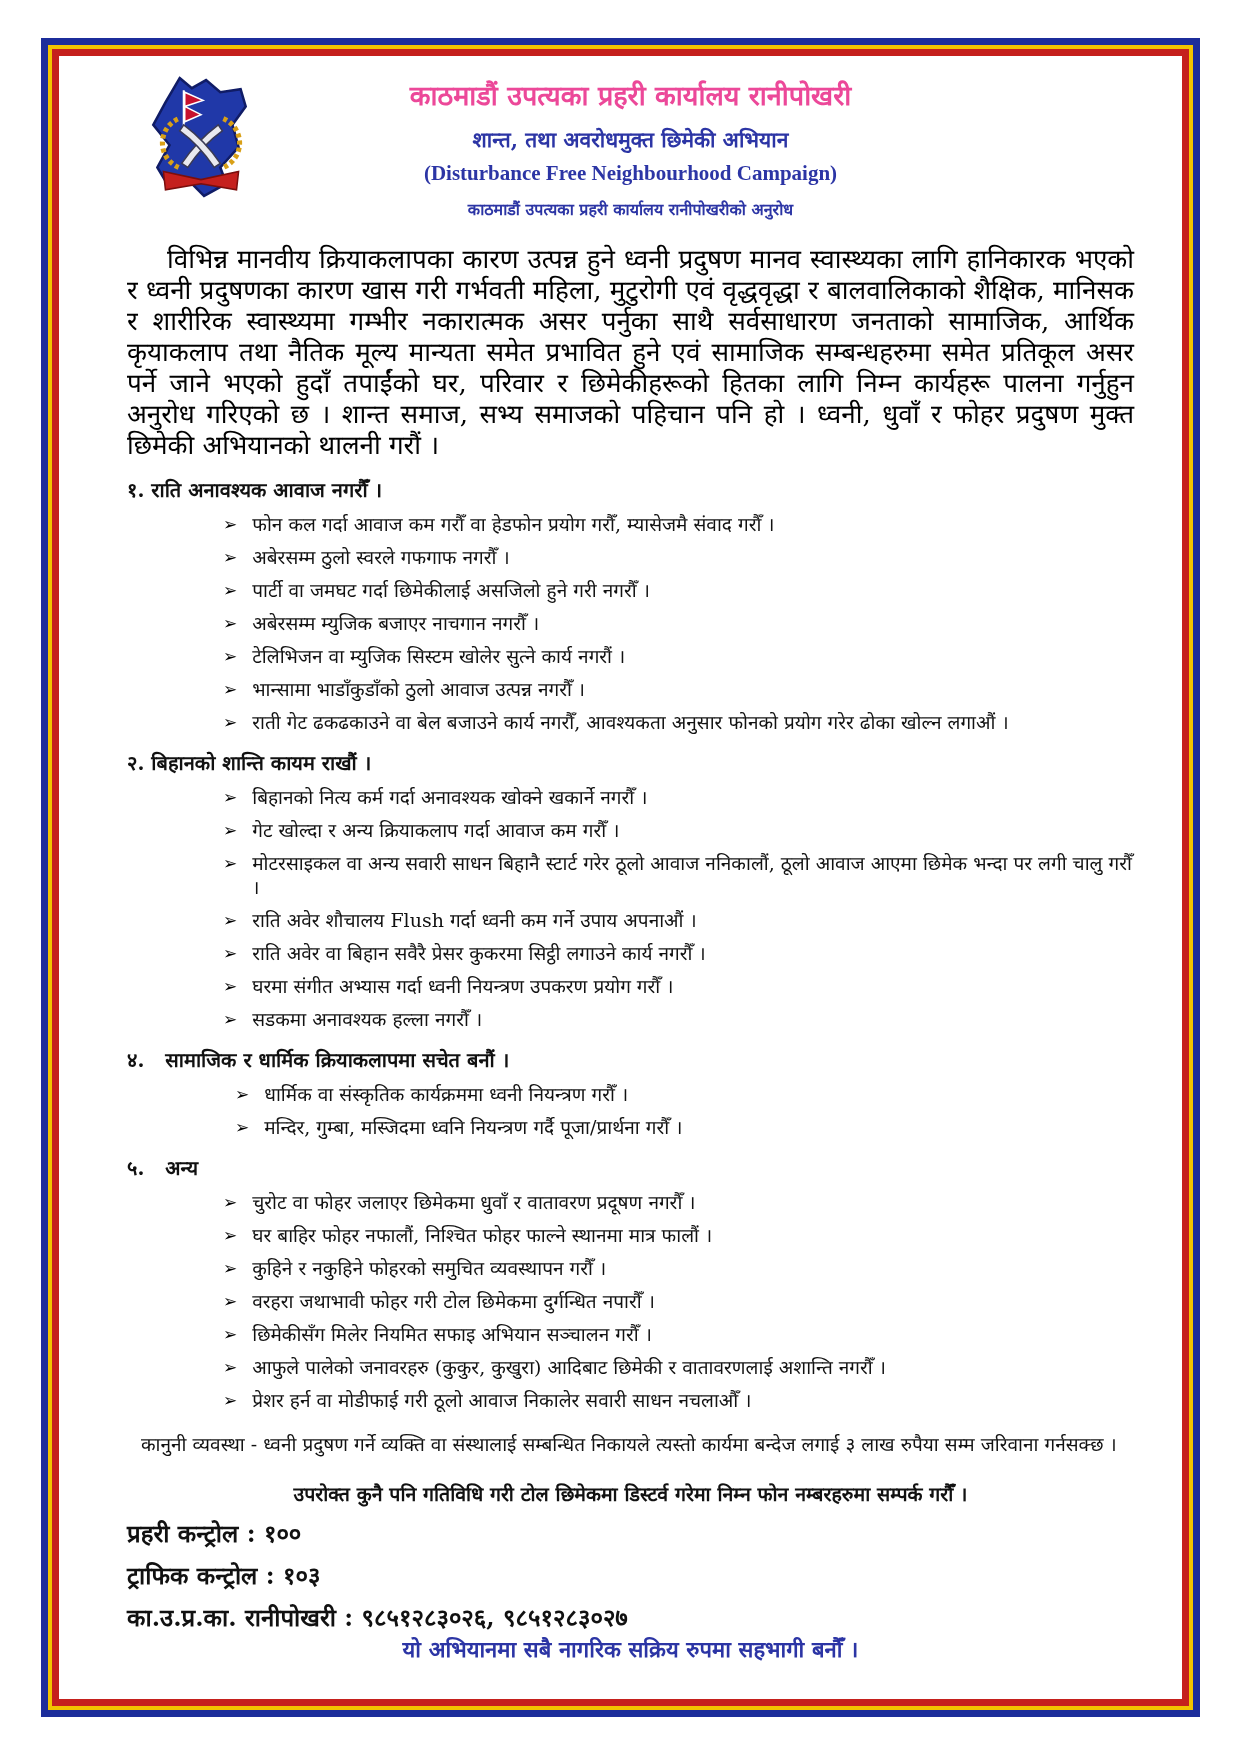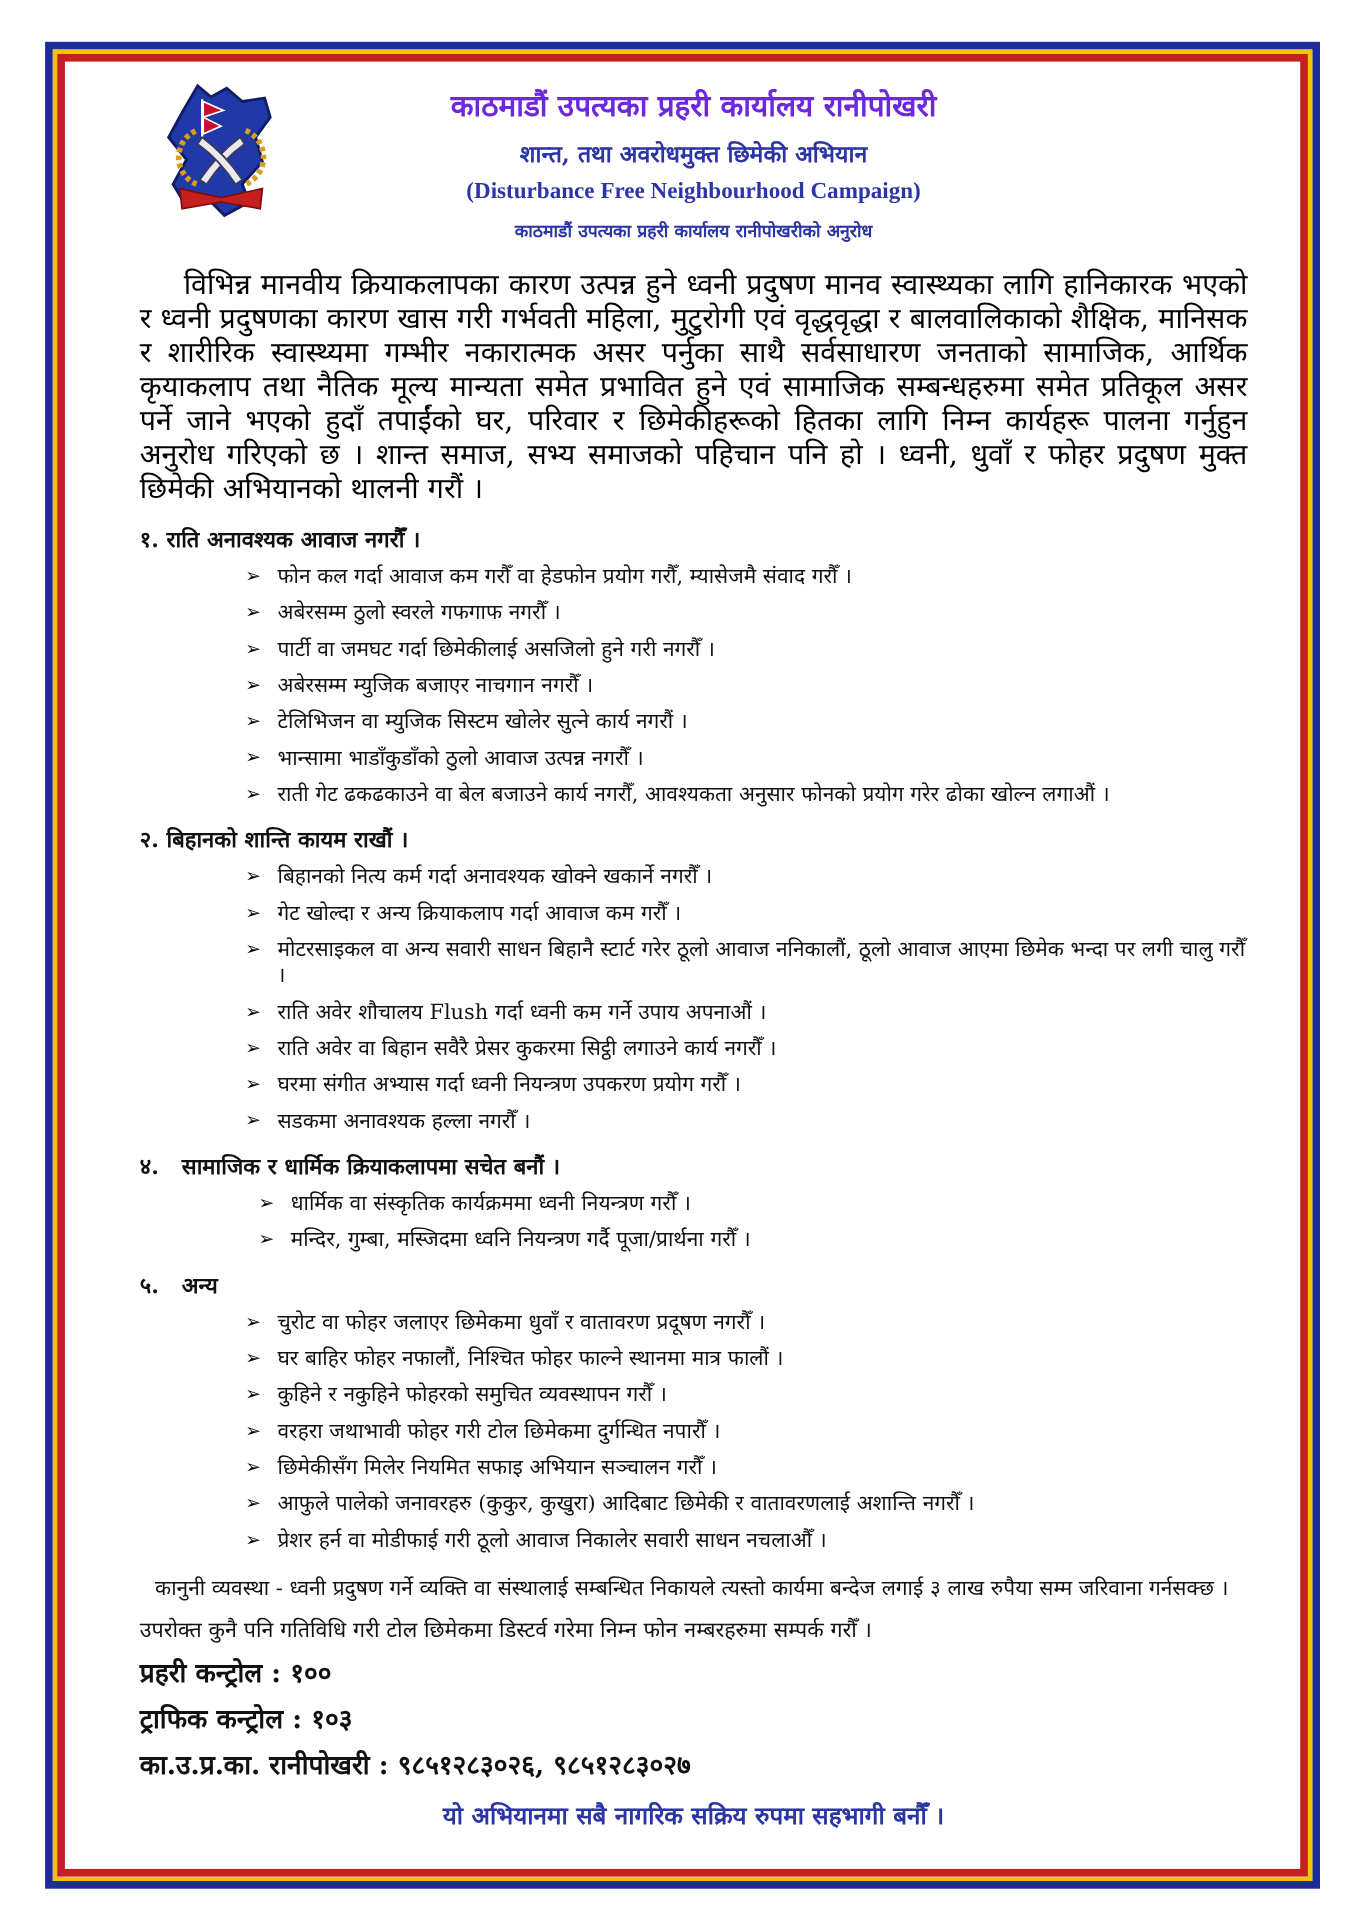--- a/index.html
+++ b/index.html
@@ -15,41 +15,41 @@
     border: 7px solid #1c2d9b;
   }
   .frame-mid { width: 100%; height: 100%; border: 4px solid #f2c400; }
   .frame-inner {
     width: 100%; height: 100%; border: 7px solid #c5201d;
     background: #fff; padding: 14px 48px 10px 68px; overflow: hidden; position: relative;
   }
   
   .header { position: relative; text-align: center; min-height: 160px; }
   .logo { position: absolute; left: 18px; top: 4px; width: 112px; height: 132px; }
-  .org-title { font-size: 27px; font-weight: bold; color: #6d28d9; padding-top: 6px; letter-spacing: 0; }
+  .org-title { font-size: 27px; font-weight: bold; color: #ec4899; padding-top: 6px; letter-spacing: 0; }
   .campaign-np { font-size: 21px; font-weight: bold; color: #2c35a5; margin-top: 12px; }
   .campaign-en { font-size: 21px; font-weight: bold; color: #2c35a5; margin-top: 8px; font-family: "Liberation Serif", "DejaVu Serif", serif; }
   .request-line { font-size: 16px; font-weight: bold; color: #2c35a5; margin-top: 12px; }
   
   .intro {
     margin-top: 14px; font-size: 26px; line-height: 31px;
     text-align: justify; text-indent: 40px; color: #000;
   }
   
   .sec-title { font-size: 20px; font-weight: bold; margin-top: 15px; }
   .bullets { margin-left: 96px; margin-top: 4px; }
   .bullets.indent2 { margin-left: 108px; }
   .bullet { display: flex; align-items: flex-start; margin: 9px 0; }
   .arrow { font-size: 17px; line-height: 24px; margin-right: 15px; flex: 0 0 auto; color: #000; }
   .btext { font-size: 19px; line-height: 24px; }
   
   .legal { margin-top: 16px; font-size: 19px; line-height: 33px; text-indent: 14px; }
-  .contact-intro { margin-top: 6px; font-size: 19.5px; font-weight: normal; }
+  .contact-intro { margin-top: 19px; text-align: center; font-size: 19.5px; font-weight: bold; }
   .contact-line { text-align: left; font-size: 24px; font-weight: bold; margin-top: 9px; }
-  .footer-line { text-align: center; font-size: 22px; font-weight: bold; color: #2c35a5; margin-top: 14px; }
+  .footer-line { text-align: center; font-size: 22px; font-weight: bold; color: #2c35a5; margin-top: 0; }
 </style>
 </head>
 <body>
 
 <div class="frame-outer">
   <div class="frame-mid">
     <div class="frame-inner">
 
       <div class="header">
         <svg class="logo" viewBox="0 0 110 130" aria-hidden="true">

